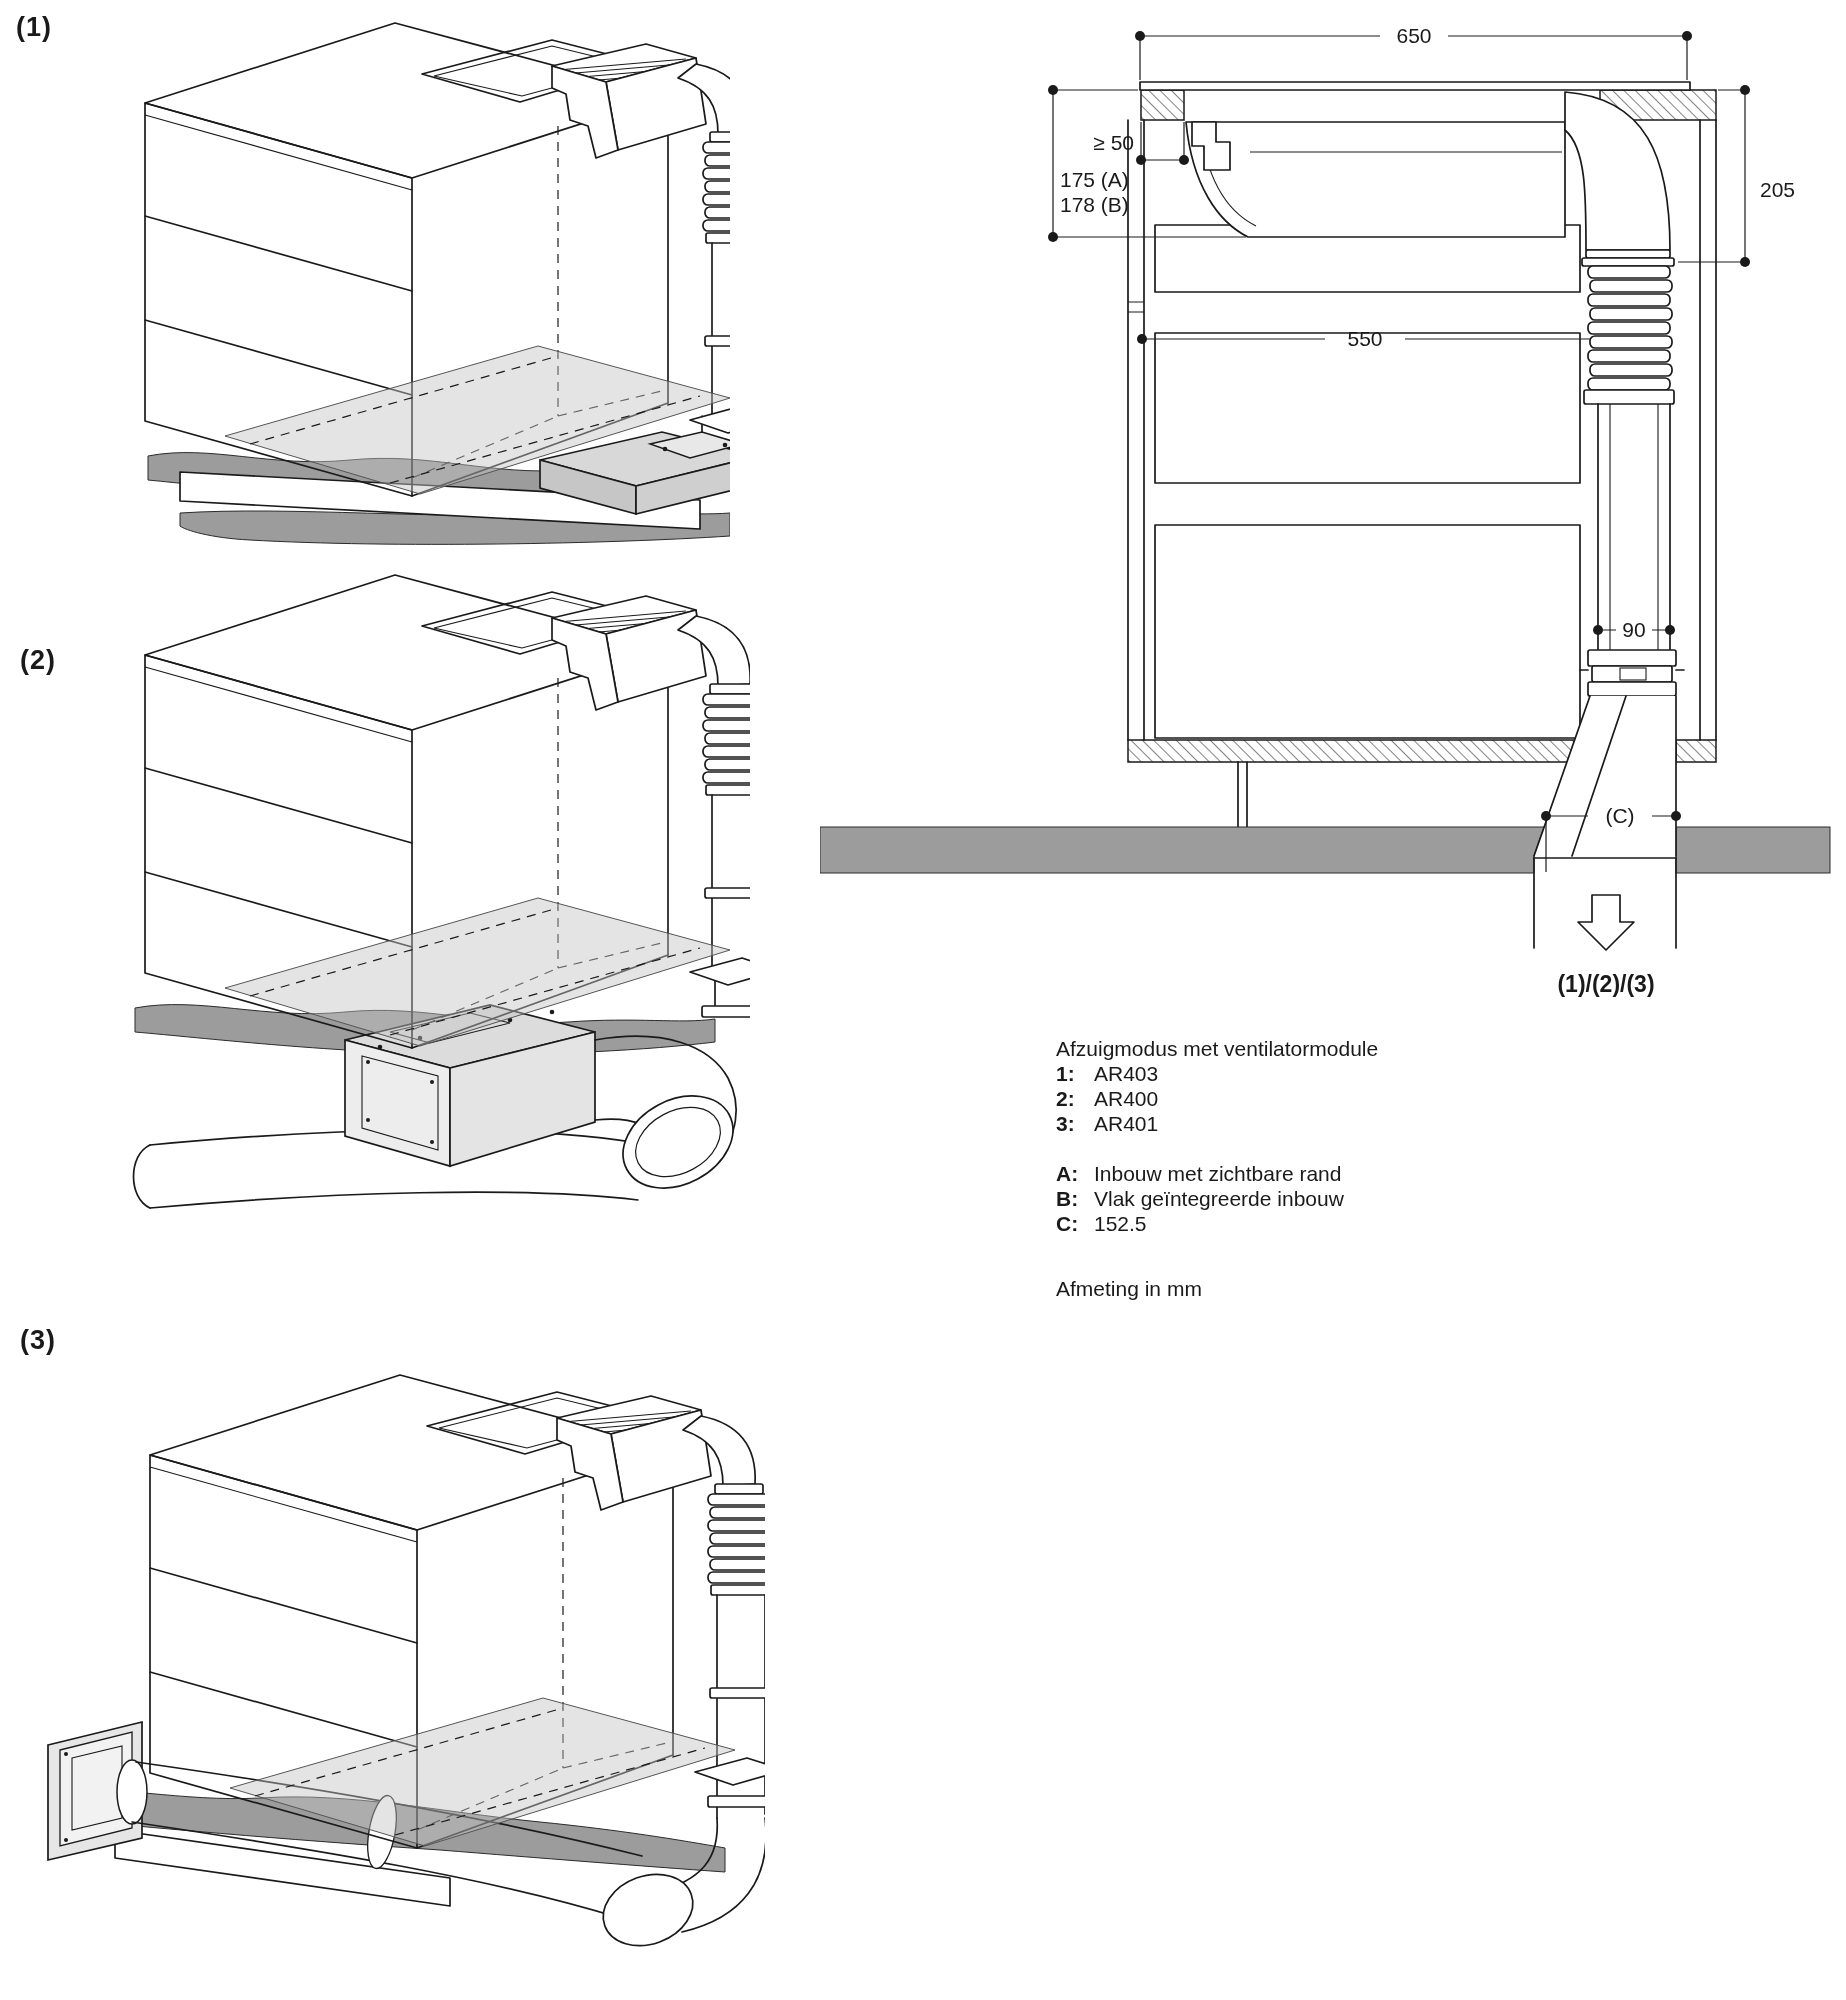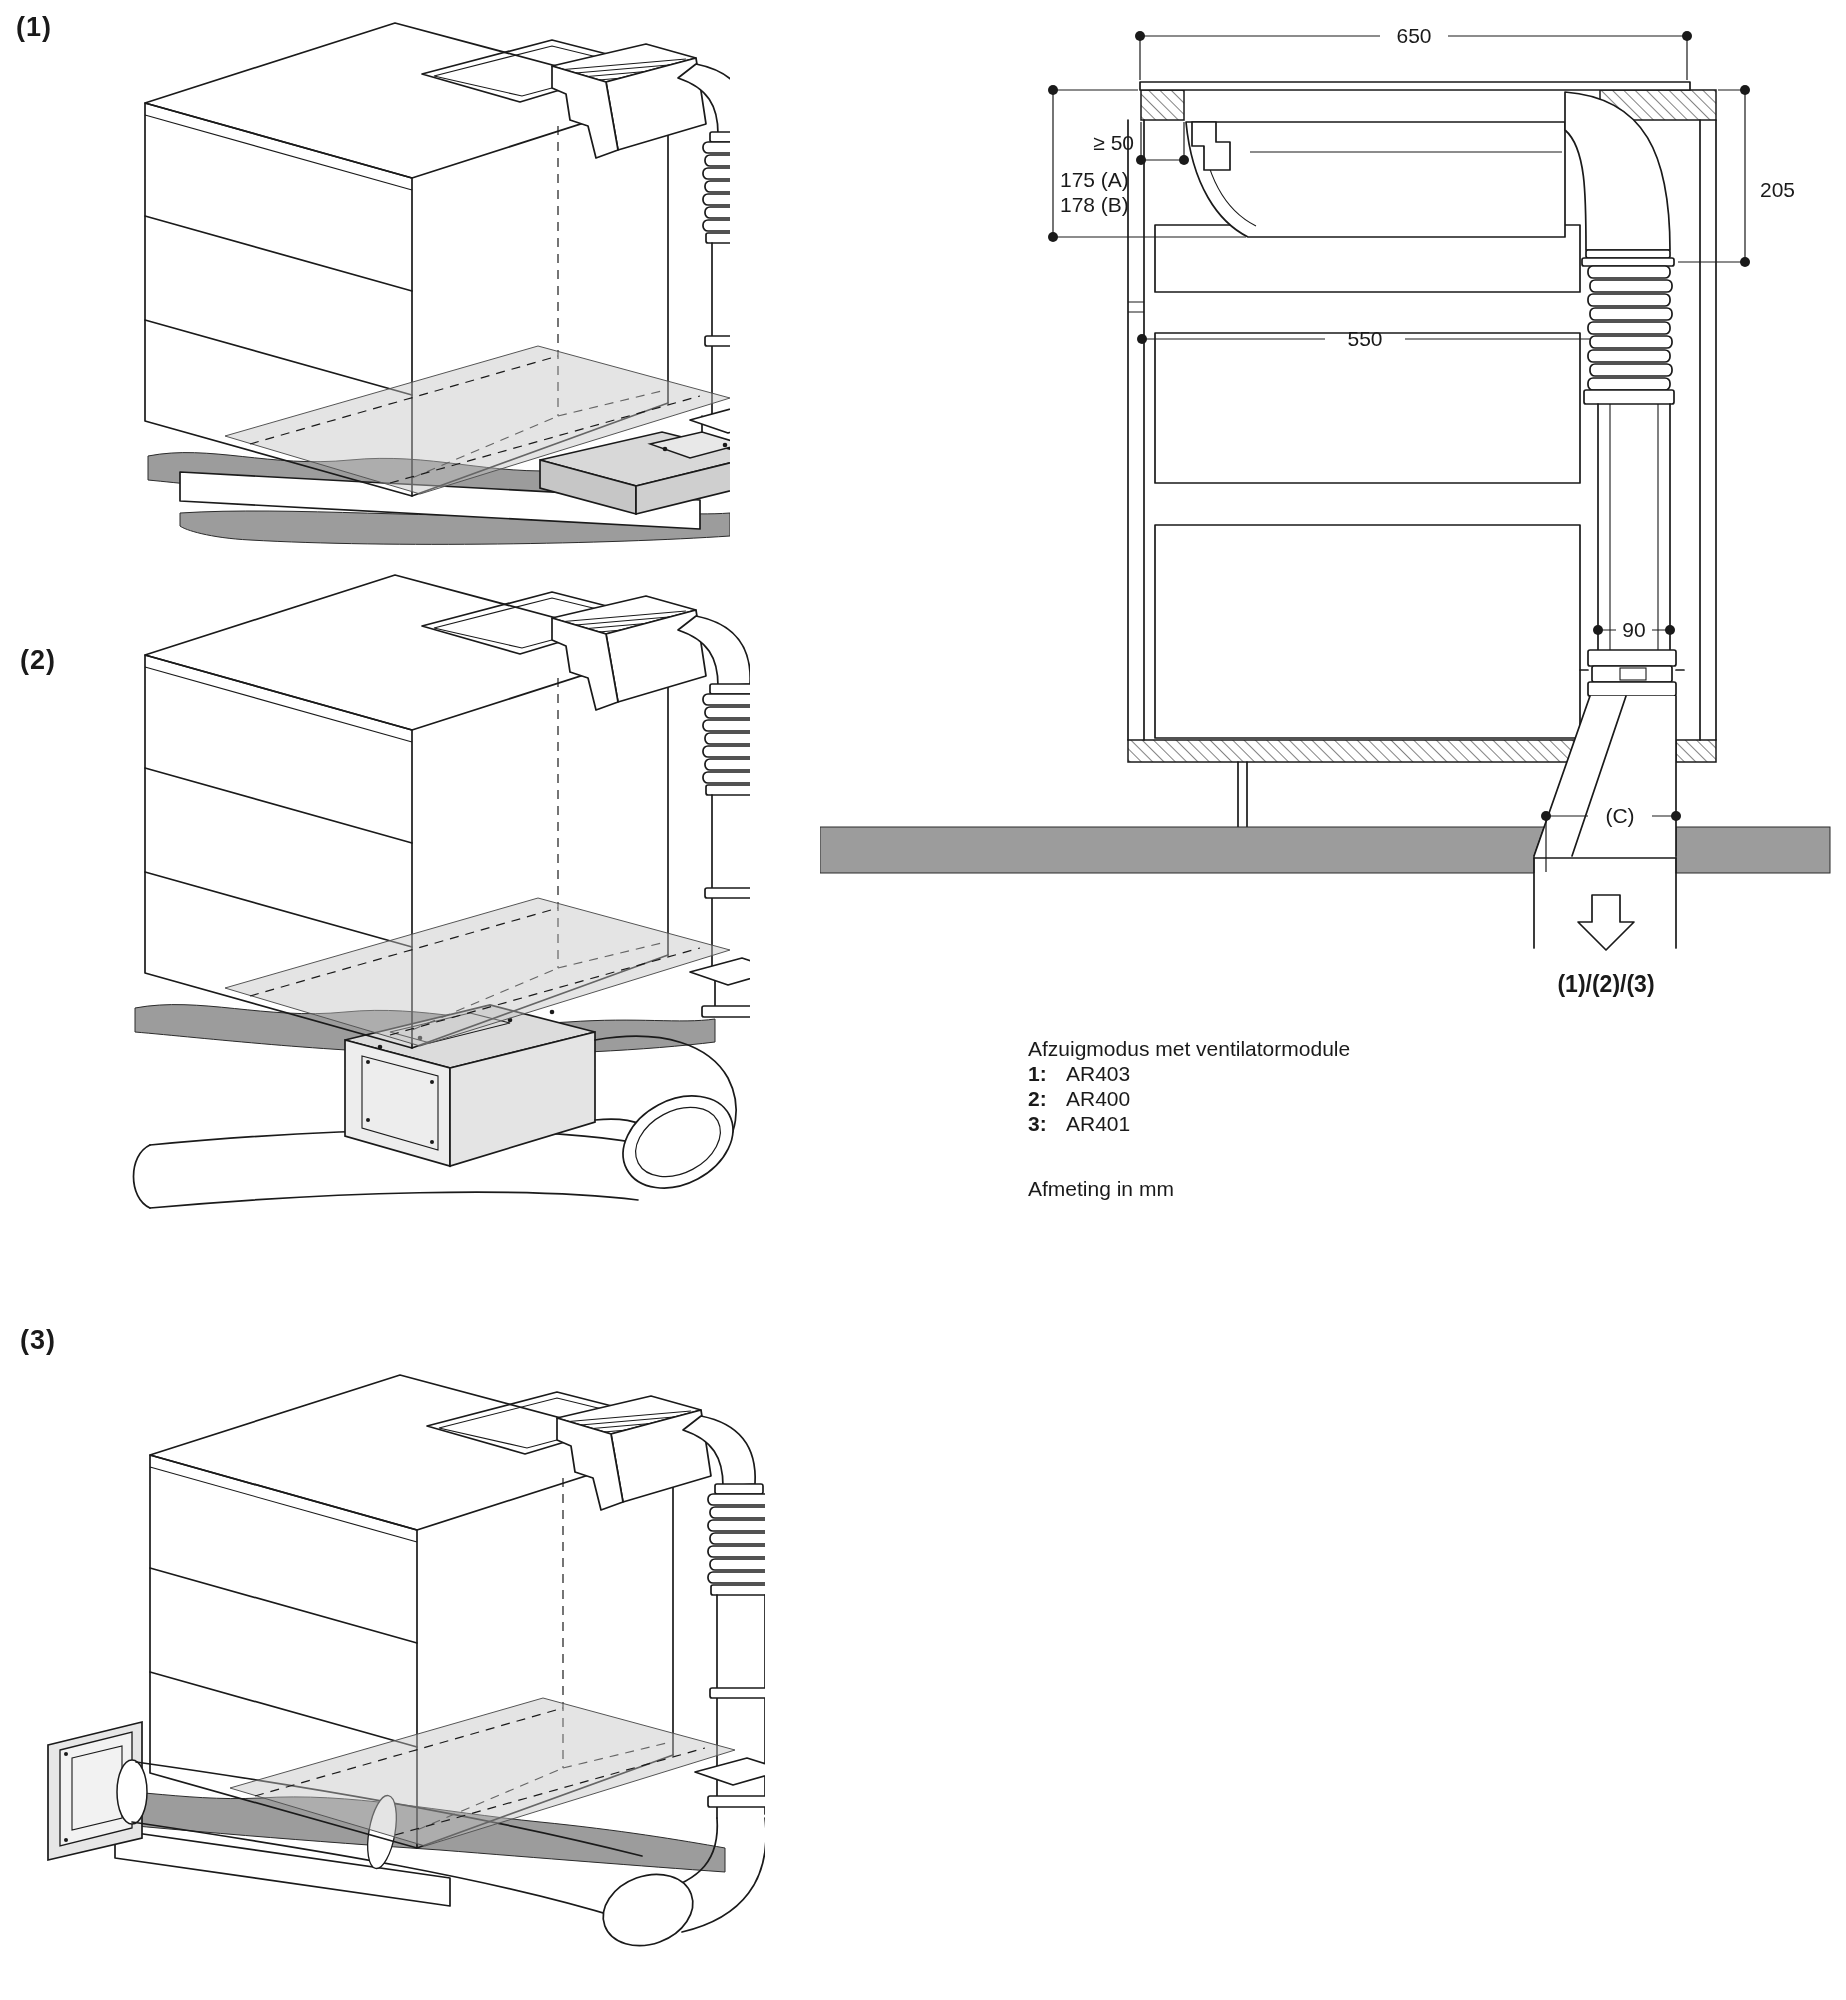--- a/index.html
+++ b/index.html
@@ -1,20 +1,20 @@
 <!DOCTYPE html>
 <html><head>
 <meta charset="utf-8">
 <style>
   html,body{margin:0;padding:0;background:#fff}
   .canvas{position:relative;width:1846px;height:2000px;background:#fff;overflow:hidden;
           font-family:"Liberation Sans",sans-serif;color:#1a1a1a}
   .fig-label{position:absolute;font-size:27px;font-weight:700;letter-spacing:1px}
   svg.layer{position:absolute}
-  .legend{position:absolute;left:1028px;top:1036px;font-size:21px;line-height:25px;color:#1a1a1a}
+  .legend{position:absolute;left:1056px;top:1036px;font-size:21px;line-height:25px;color:#1a1a1a}
   .lg-line .k{font-weight:700;display:inline-block;min-width:38px}
   .lg-notes{margin-top:25px}
   .lg-footer{margin-top:40px}
   
   .s  {stroke:#1a1a1a;fill:none;stroke-width:1.7;stroke-linejoin:round;stroke-linecap:round}
   .sf {stroke:#1a1a1a;fill:#ffffff;stroke-width:1.7;stroke-linejoin:round}
   .thin{stroke:#1a1a1a;fill:none;stroke-width:1.1}
   .dash{stroke:#1a1a1a;fill:none;stroke-width:1.2;stroke-dasharray:9 7}
   .diml{stroke:#1a1a1a;fill:none;stroke-width:1.2}
   .dot {fill:#1a1a1a;stroke:none}
@@ -290,16 +290,27 @@
     <div class="lg-title">Afzuigmodus met ventilatormodule</div>
     <div class="lg-line">
       <span class="k">1:</span><span class="v">AR403</span>
     </div>
     <div class="lg-line">
       <span class="k">2:</span><span class="v">AR400</span>
     </div>
     <div class="lg-line">
       <span class="k">3:</span><span class="v">AR401</span>
     </div>
+    <div class="lg-notes">
+      <div class="lg-line">
+        <span class="k">A:</span><span class="v">Inbouw met zichtbare rand</span>
+      </div>
+      <div class="lg-line">
+        <span class="k">B:</span><span class="v">Vlak geïntegreerde inbouw</span>
+      </div>
+      <div class="lg-line">
+        <span class="k">C:</span><span class="v">152.5</span>
+      </div>
+    </div>
     <div class="lg-footer">Afmeting in mm</div>
   </div>
 
 </div>
 
 </body></html>

